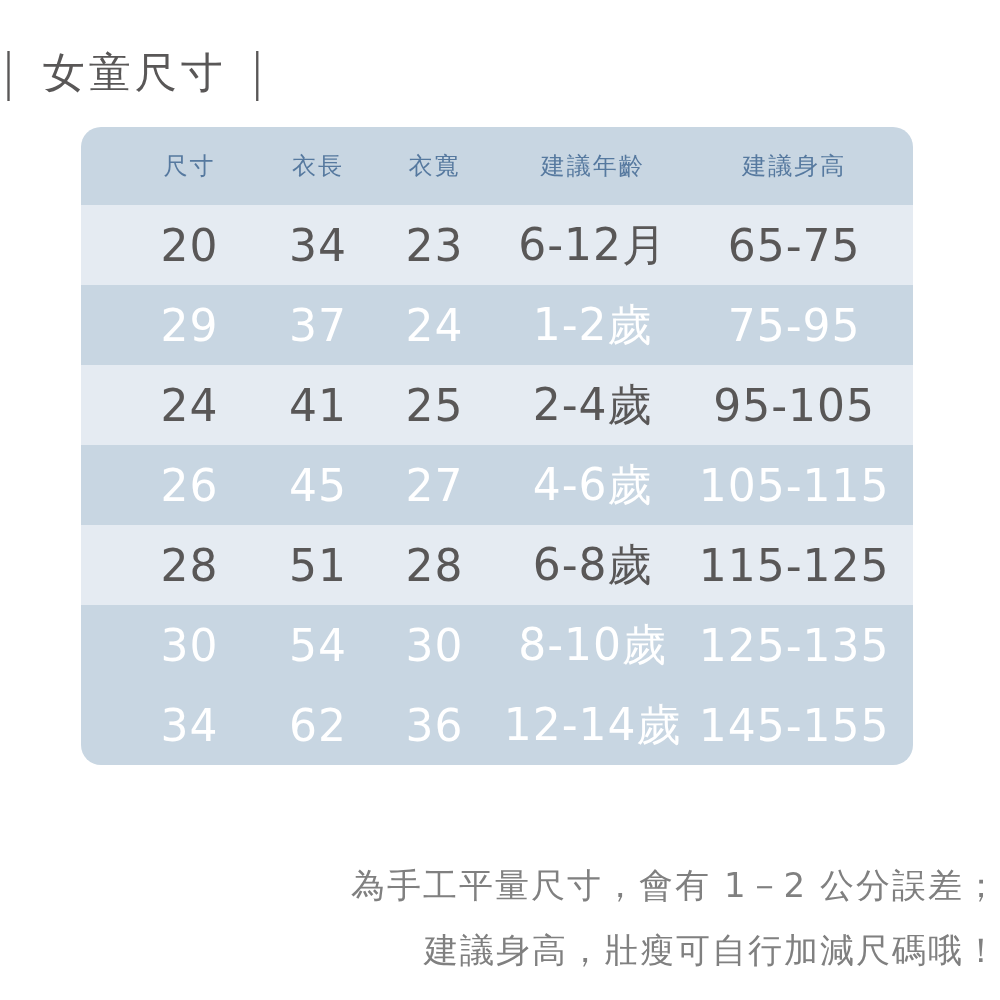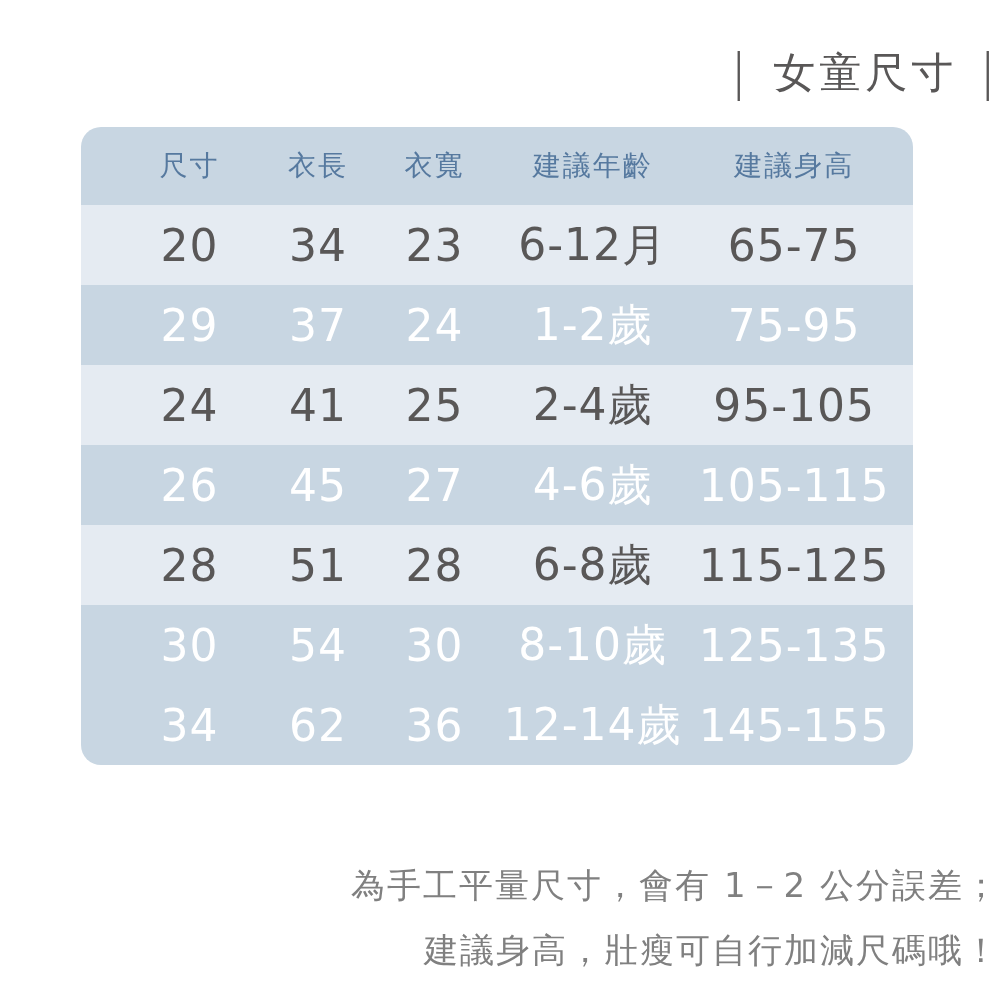--- a/index.html
+++ b/index.html
@@ -12,21 +12,21 @@
     font-family: "DejaVu Sans", "Liberation Sans", sans-serif;
     overflow: hidden;
   }
 
   
   .title {
     position: absolute;
     top: 40px;
     left: 0;
     width: 100%;
-    text-align: right;
+    text-align: left;
     font-size: 42px;
     color: #595757;
     letter-spacing: 4px;
     line-height: 60px;
     white-space: nowrap;
   }
   .title .bar {
     display: inline-block;
     font-size: 50px;
     font-weight: 200;
@@ -53,21 +53,21 @@
   col.c1 { width: 22%; }
   col.c2 { width: 13%; }
   col.c3 { width: 15%; }
   col.c4 { width: 23%; }
   col.c5 { width: 27%; }
 
   thead th {
     height: 78px;
     background: #C8D6E2;
     color: #56799F;
-    font-size: 28px;
+    font-size: 24px;
     font-weight: 400;
     letter-spacing: 2px;
     text-align: center;
     vertical-align: middle;
   }
   tbody td {
     height: 80px;
     font-size: 44px;
     font-weight: 400;
     text-align: center;

